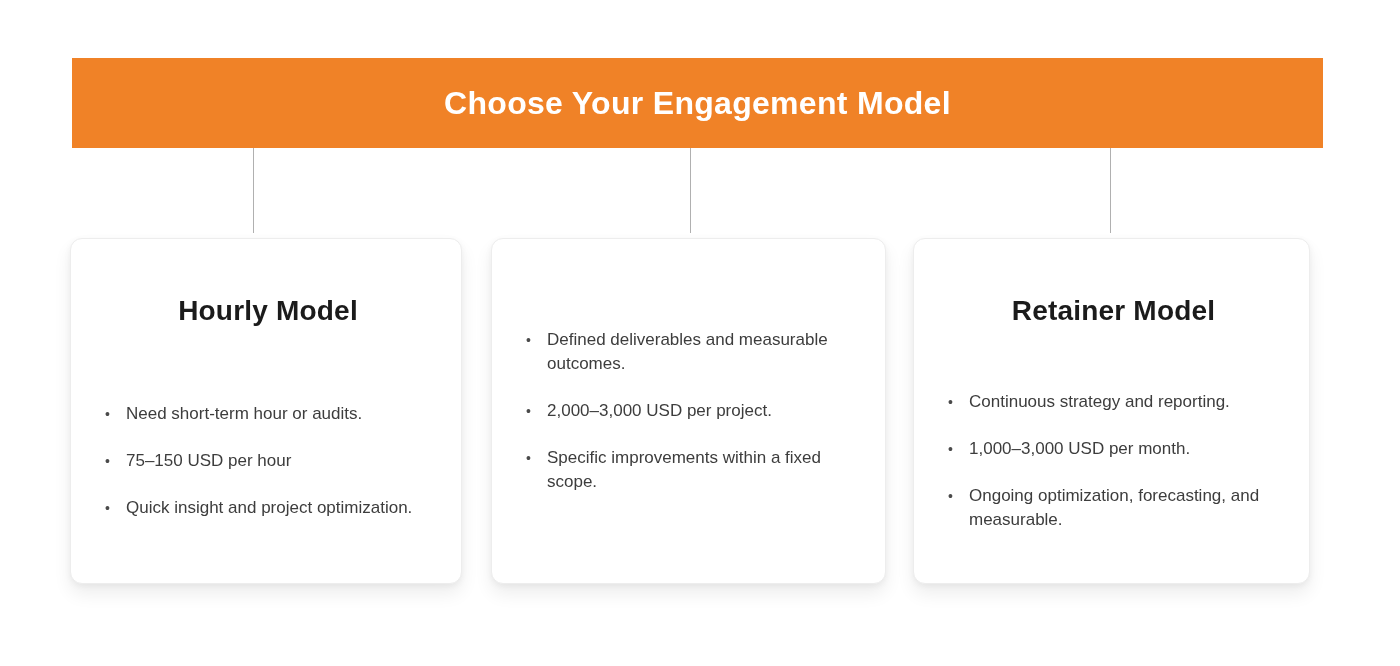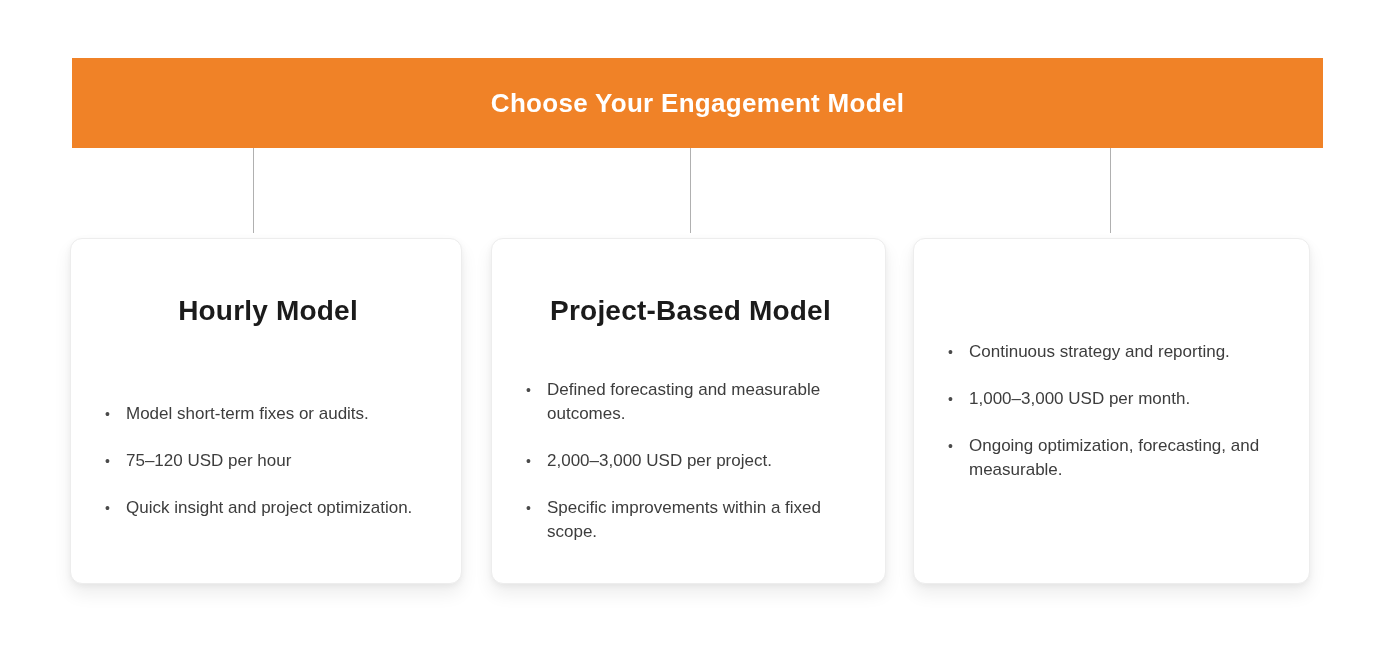--- a/index.html
+++ b/index.html
@@ -21,21 +21,21 @@
     width: 1251px;
     height: 90px;
     background: var(--banner-bg, #F08227);
     display: flex;
     align-items: center;
     justify-content: center;
   }
   .banner-title {
     margin: 0;
     color: var(--banner-text, #FFFFFF);
-    font-size: 26px;
+    font-size: 32px;
     font-weight: 700;
     letter-spacing: 0.3px;
   }
   .connector {
     position: absolute;
     top: 148px;
     width: 1px;
     height: 85px;
     background: var(--connector, #B0B0B0);
   }
@@ -101,52 +101,52 @@
 
 <div class="connector connector-1"></div>
 <div class="connector connector-2"></div>
 <div class="connector connector-3"></div>
 
 <section class="card card-1">
   <h2 class="card-title">Hourly Model</h2>
   <ul class="bullets">
     <li>
       <span class="dot">•</span>
-      <span class="bullet-text">Model short-term fixes or audits.</span>
+      <span class="bullet-text">Need short-term hour or audits.</span>
     </li>
     <li>
       <span class="dot">•</span>
-      <span class="bullet-text">75–120 USD per hour</span>
+      <span class="bullet-text">75–150 USD per hour</span>
     </li>
     <li>
       <span class="dot">•</span>
       <span class="bullet-text">Quick insight and project optimization.</span>
     </li>
   </ul>
 </section>
 
 <section class="card card-2">
-  <h2 class="card-title">Project-Based Model</h2>
   <ul class="bullets">
     <li>
       <span class="dot">•</span>
-      <span class="bullet-text">Defined forecasting and measurable outcomes.</span>
+      <span class="bullet-text">Defined deliverables and measurable outcomes.</span>
     </li>
     <li>
       <span class="dot">•</span>
       <span class="bullet-text">2,000–3,000 USD per project.</span>
     </li>
     <li>
       <span class="dot">•</span>
       <span class="bullet-text">Specific improvements within a fixed scope.</span>
     </li>
   </ul>
 </section>
 
 <section class="card card-3">
+  <h2 class="card-title">Retainer Model</h2>
   <ul class="bullets">
     <li>
       <span class="dot">•</span>
       <span class="bullet-text">Continuous strategy and reporting.</span>
     </li>
     <li>
       <span class="dot">•</span>
       <span class="bullet-text">1,000–3,000 USD per month.</span>
     </li>
     <li>

